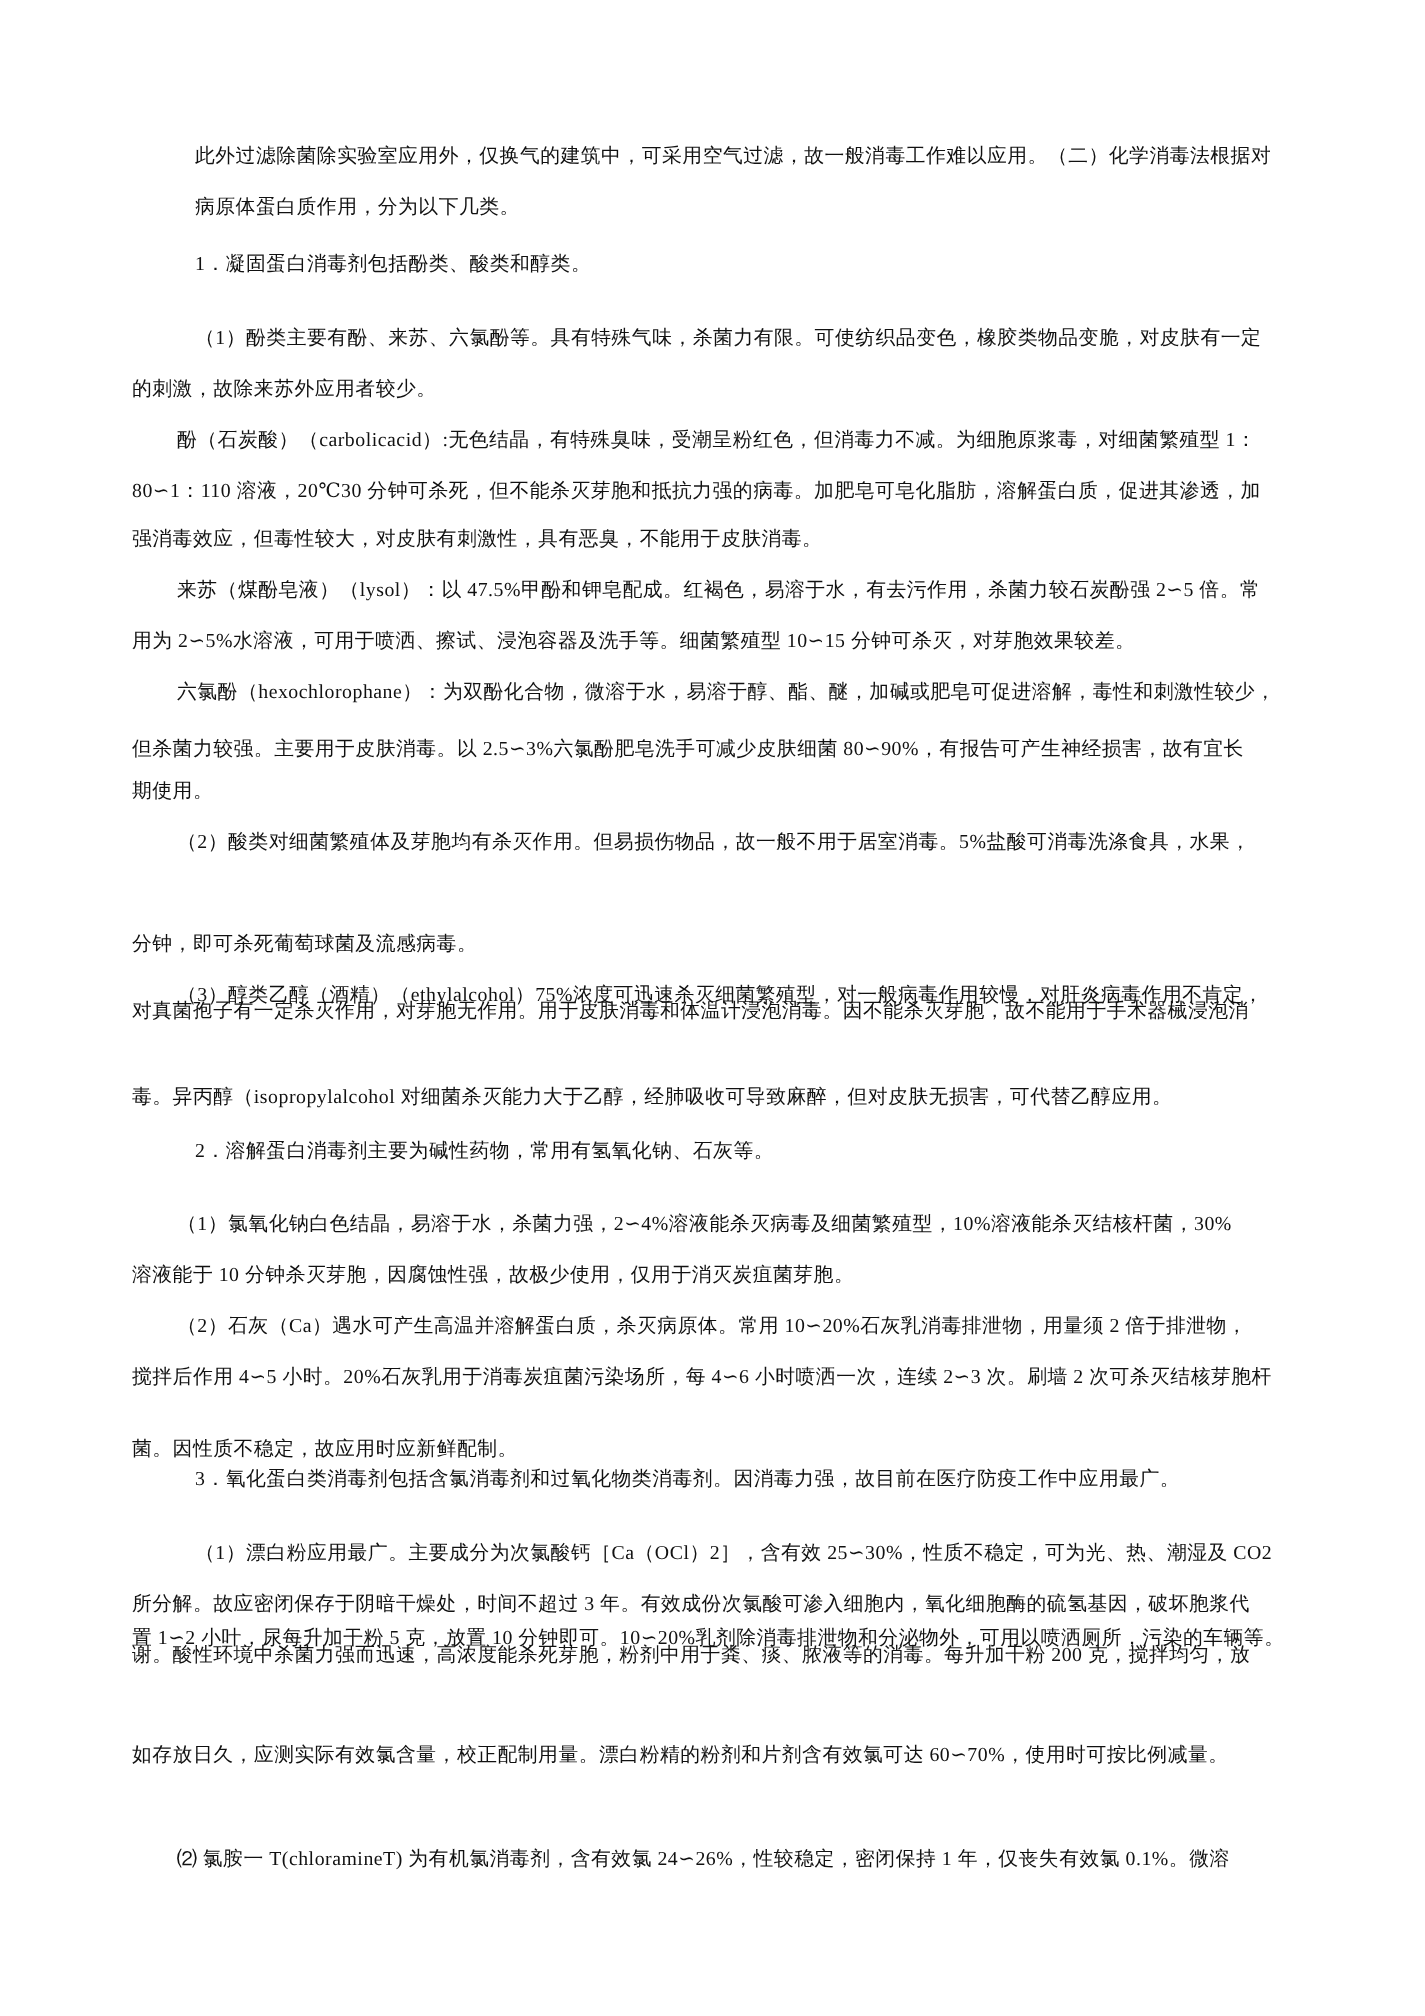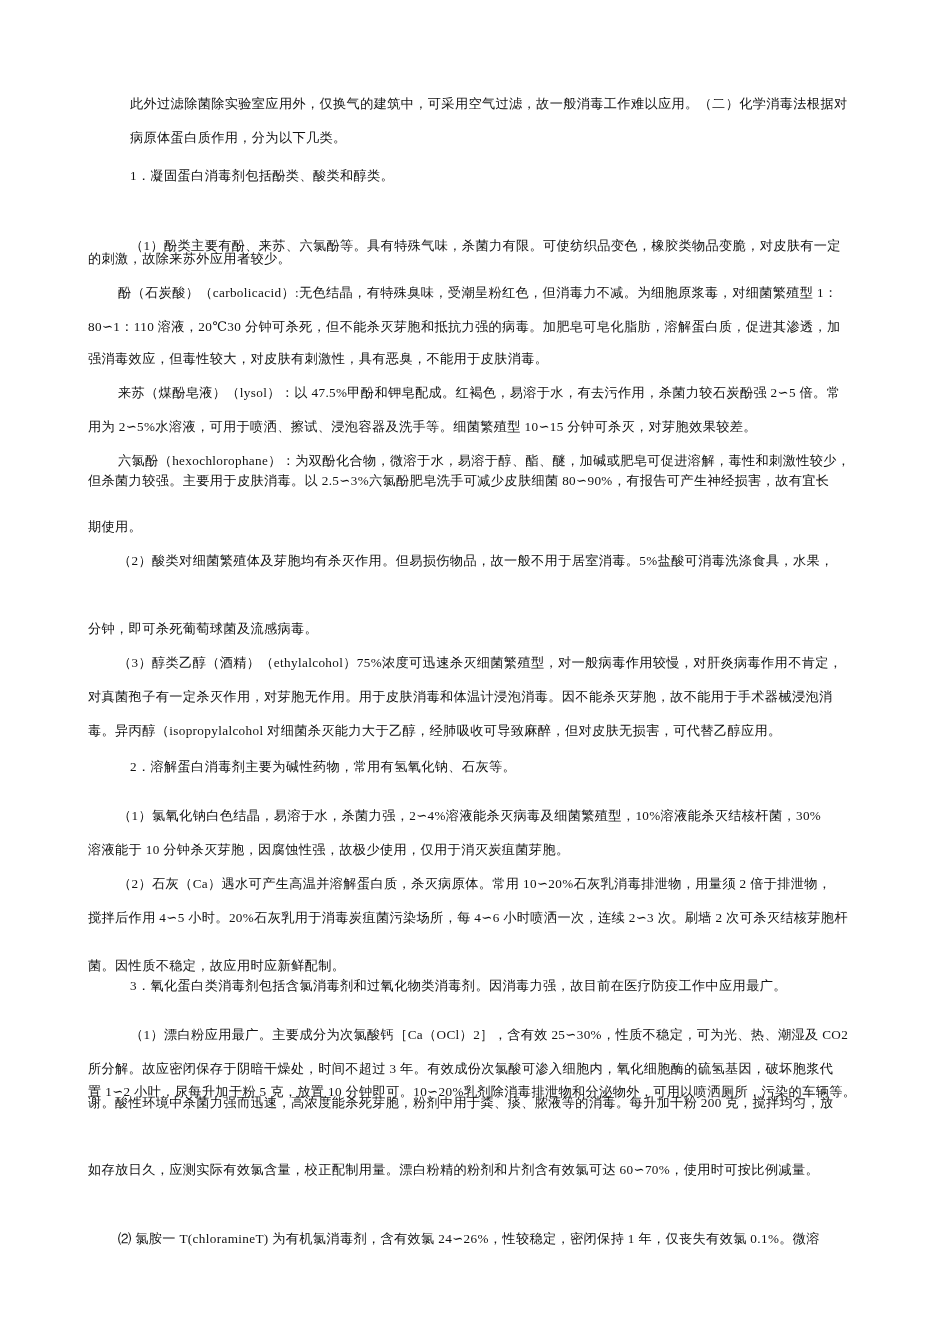--- a/index.html
+++ b/index.html
@@ -11,34 +11,34 @@
     .ind { left: 118px; }
     .ind2 { left: 130px; }
   </style>
 </head>
 <body>
 
 <div class="page" id="page">
     <div class="line ind2" style="top: 95px;">此外过滤除菌除实验室应用外，仅换气的建筑中，可采用空气过滤，故一般消毒工作难以应用。（二）化学消毒法根据对</div>
     <div class="line ind2" style="top: 129px;">病原体蛋白质作用，分为以下几类。</div>
     <div class="line ind2" style="top: 167px;">1．凝固蛋白消毒剂包括酚类、酸类和醇类。</div>
-    <div class="line ind2" style="top: 216px; margin-top: 21px;">（1）酚类主要有酚、来苏、六氯酚等。具有特殊气味，杀菌力有限。可使纺织品变色，橡胶类物品变脆，对皮肤有一定</div>
+    <div class="line ind2" style="top: 216px;">（1）酚类主要有酚、来苏、六氯酚等。具有特殊气味，杀菌力有限。可使纺织品变色，橡胶类物品变脆，对皮肤有一定</div>
     <div class="line" style="top: 250px;">的刺激，故除来苏外应用者较少。</div>
     <div class="line ind" style="top: 284px;">酚（石炭酸）（carbolicacid）:无色结晶，有特殊臭味，受潮呈粉红色，但消毒力不减。为细胞原浆毒，对细菌繁殖型 1：</div>
     <div class="line" style="top: 318px;">80∽1：110 溶液，20℃30 分钟可杀死，但不能杀灭芽胞和抵抗力强的病毒。加肥皂可皂化脂肪，溶解蛋白质，促进其渗透，加</div>
     <div class="line" style="top: 350px;">强消毒效应，但毒性较大，对皮肤有刺激性，具有恶臭，不能用于皮肤消毒。</div>
     <div class="line ind" style="top: 384px;">来苏（煤酚皂液）（lysol）：以 47.5%甲酚和钾皂配成。红褐色，易溶于水，有去污作用，杀菌力较石炭酚强 2∽5 倍。常</div>
     <div class="line" style="top: 418px;">用为 2∽5%水溶液，可用于喷洒、擦试、浸泡容器及洗手等。细菌繁殖型 10∽15 分钟可杀灭，对芽胞效果较差。</div>
     <div class="line ind" style="top: 452px;">六氯酚（hexochlorophane）：为双酚化合物，微溶于水，易溶于醇、酯、醚，加碱或肥皂可促进溶解，毒性和刺激性较少，</div>
-    <div class="line" style="top: 472px;">但杀菌力较强。主要用于皮肤消毒。以 2.5∽3%六氯酚肥皂洗手可减少皮肤细菌 80∽90%，有报告可产生神经损害，故有宜长</div>
+    <div class="line" style="top: 490px;">但杀菌力较强。主要用于皮肤消毒。以 2.5∽3%六氯酚肥皂洗手可减少皮肤细菌 80∽90%，有报告可产生神经损害，故有宜长</div>
     <div class="line" style="top: 518px;">期使用。</div>
     <div class="line ind" style="top: 552px;">（2）酸类对细菌繁殖体及芽胞均有杀灭作用。但易损伤物品，故一般不用于居室消毒。5%盐酸可消毒洗涤食具，水果，</div>
     <div class="line" style="top: 620px; text-align: center;">分钟，即可杀死葡萄球菌及流感病毒。</div>
     <div class="line ind" style="top: 654px;">（3）醇类乙醇（酒精）（ethylalcohol）75%浓度可迅速杀灭细菌繁殖型，对一般病毒作用较慢，对肝炎病毒作用不肯定，</div>
-    <div class="line" style="top: 688px;">对真菌孢子有一定杀灭作用，对芽胞无作用。用于皮肤消毒和体温计浸泡消毒。因不能杀灭芽胞，故不能用于手术器械浸泡消</div>
+    <div class="line" style="top: 665px;">对真菌孢子有一定杀灭作用，对芽胞无作用。用于皮肤消毒和体温计浸泡消毒。因不能杀灭芽胞，故不能用于手术器械浸泡消</div>
     <div class="line" style="top: 722px;">毒。异丙醇（isopropylalcohol 对细菌杀灭能力大于乙醇，经肺吸收可导致麻醉，但对皮肤无损害，可代替乙醇应用。</div>
     <div class="line ind2" style="top: 758px;">2．溶解蛋白消毒剂主要为碱性药物，常用有氢氧化钠、石灰等。</div>
     <div class="line ind" style="top: 807px;">（1）氯氧化钠白色结晶，易溶于水，杀菌力强，2∽4%溶液能杀灭病毒及细菌繁殖型，10%溶液能杀灭结核杆菌，30%</div>
     <div class="line" style="top: 841px;">溶液能于 10 分钟杀灭芽胞，因腐蚀性强，故极少使用，仅用于消灭炭疽菌芽胞。</div>
     <div class="line ind" style="top: 875px;">（2）石灰（Ca）遇水可产生高温并溶解蛋白质，杀灭病原体。常用 10∽20%石灰乳消毒排泄物，用量须 2 倍于排泄物，</div>
     <div class="line" style="top: 909px;">搅拌后作用 4∽5 小时。20%石灰乳用于消毒炭疽菌污染场所，每 4∽6 小时喷洒一次，连续 2∽3 次。刷墙 2 次可杀灭结核芽胞杆</div>
     <div class="line" style="top: 941px; margin-top: 16px;">菌。因性质不稳定，故应用时应新鲜配制。</div>
     <div class="line ind2" style="top: 977px;">3．氧化蛋白类消毒剂包括含氯消毒剂和过氧化物类消毒剂。因消毒力强，故目前在医疗防疫工作中应用最广。</div>
     <div class="line ind" style="top: 1026px; margin-left: 12px;">（1）漂白粉应用最广。主要成分为次氯酸钙［Ca（OCl）2］，含有效 25∽30%，性质不稳定，可为光、热、潮湿及 CO2</div>
     <div class="line" style="top: 1060px;">所分解。故应密闭保存于阴暗干燥处，时间不超过 3 年。有效成份次氯酸可渗入细胞内，氧化细胞酶的硫氢基因，破坏胞浆代</div>

